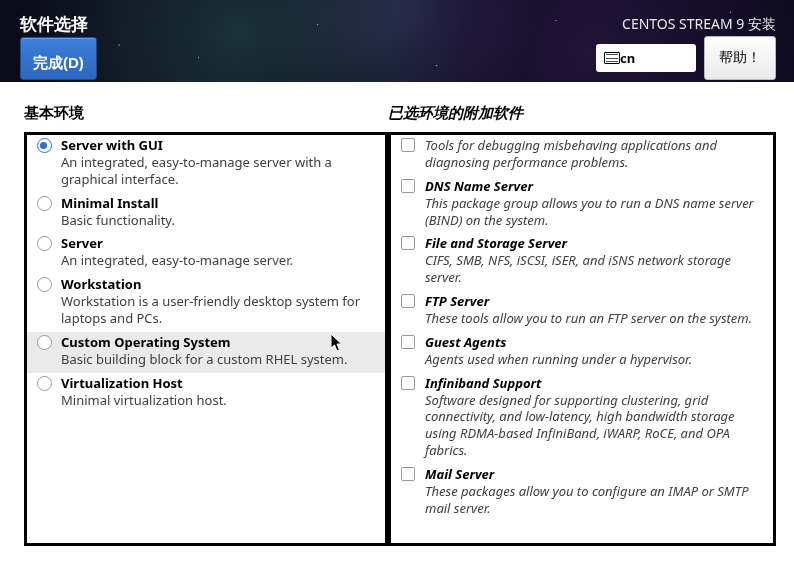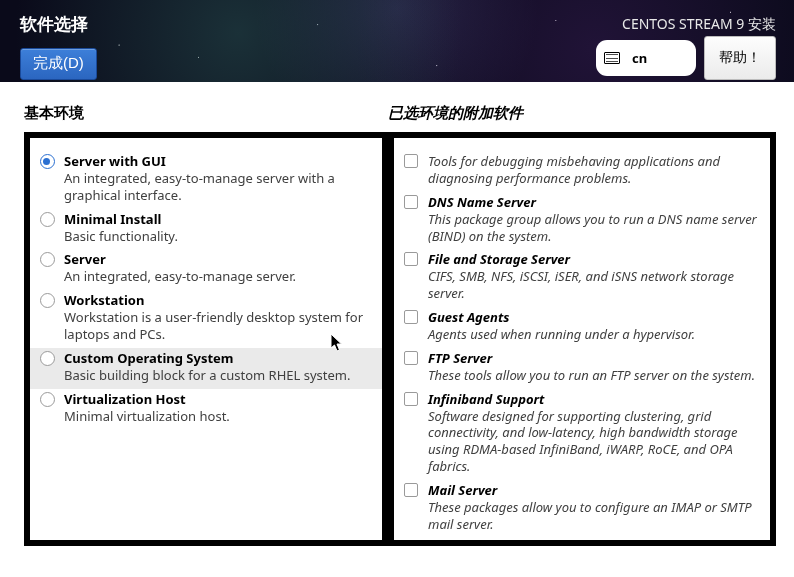--- a/index.html
+++ b/index.html
@@ -52,39 +52,40 @@
     display: flex;
     justify-content: space-between;
     align-items: flex-end;
   }
   .done-btn {
     background: linear-gradient(#3d7fd9, #2b66c0);
     border: 1px solid #1a4a9a;
     border-radius: 3px;
     color: #fff;
     font-size: 15px;
-    padding: 5px 12px 6px;
+    padding: 16px 12px 6px;
     cursor: pointer;
     box-shadow: inset 0 1px 0 rgba(255,255,255,0.25);
+    font-weight: bold;
   }
   .header-right {
     display: flex;
     gap: 8px;
     align-items: center;
   }
   .lang-box {
     background: #fff;
     color: #000;
-    border-radius: 11px;
+    border-radius: 3px;
     padding: 4px 10px 4px 8px;
     display: flex;
     align-items: center;
-    gap: 12px;
+    gap: 0;
     min-width: 100px;
-    height: 36px;
+    height: 28px;
     font-size: 13px;
     font-weight: 700;
   }
   .kb-icon {
     width: 16px; height: 12px;
     border: 1.5px solid #000;
     border-radius: 1px;
     position: relative;
     display: inline-block;
   }
@@ -120,26 +121,26 @@
   }
   .col-left { flex: 0 0 364px; }
   .col-right { flex: 1; font-style: italic; }
   .section-title {
     font-size: 15px;
     font-weight: 700;
     margin-bottom: 9px;
     color: #000;
   }
   .scroll {
-    border: 6px solid #000000;
+    border: 3px solid #000000;
     background: #fff;
     flex: 1;
     overflow-y: auto;
     overflow-x: hidden;
-    padding: 13px 0;
+    padding: 0 0;
     margin-bottom: 0;
     max-height: 414px;
   }
   .item {
     display: flex;
     padding: 2px 10px 2px 8px;
     gap: 8px;
     cursor: pointer;
     line-height: 1.3;
   }
@@ -304,31 +305,31 @@
           <div class="item-body">
             <div class="item-title">File and Storage Server</div>
             <div class="item-desc">CIFS, SMB, NFS, iSCSI, iSER, and iSNS network storage server.</div>
           </div>
         </div>
         <div class="item">
           <div class="ctrl">
             <span class="check"></span>
           </div>
           <div class="item-body">
+            <div class="item-title">FTP Server</div>
+            <div class="item-desc">These tools allow you to run an FTP server on the system.</div>
+          </div>
+        </div>
+        <div class="item">
+          <div class="ctrl">
+            <span class="check"></span>
+          </div>
+          <div class="item-body">
             <div class="item-title">Guest Agents</div>
             <div class="item-desc">Agents used when running under a hypervisor.</div>
-          </div>
-        </div>
-        <div class="item">
-          <div class="ctrl">
-            <span class="check"></span>
-          </div>
-          <div class="item-body">
-            <div class="item-title">FTP Server</div>
-            <div class="item-desc">These tools allow you to run an FTP server on the system.</div>
           </div>
         </div>
         <div class="item">
           <div class="ctrl">
             <span class="check"></span>
           </div>
           <div class="item-body">
             <div class="item-title">Infiniband Support</div>
             <div class="item-desc">Software designed for supporting clustering, grid connectivity, and low-latency, high bandwidth storage using RDMA-based InfiniBand, iWARP, RoCE, and OPA fabrics.</div>
           </div>

